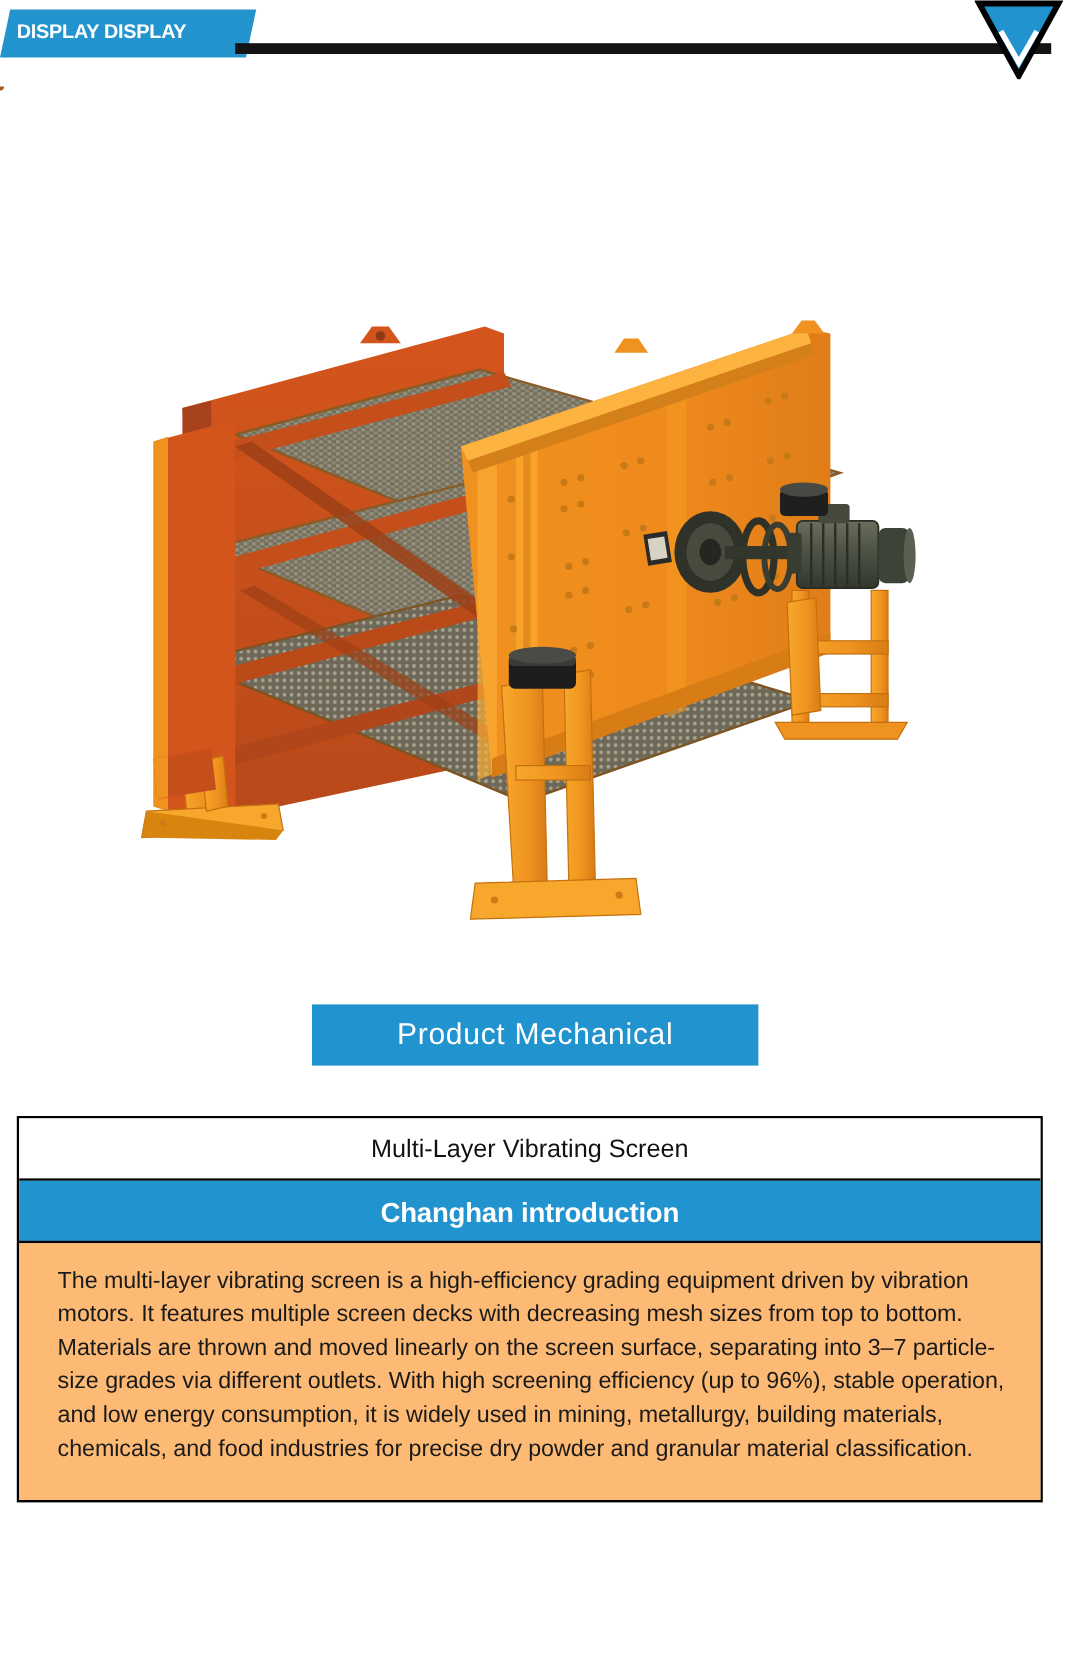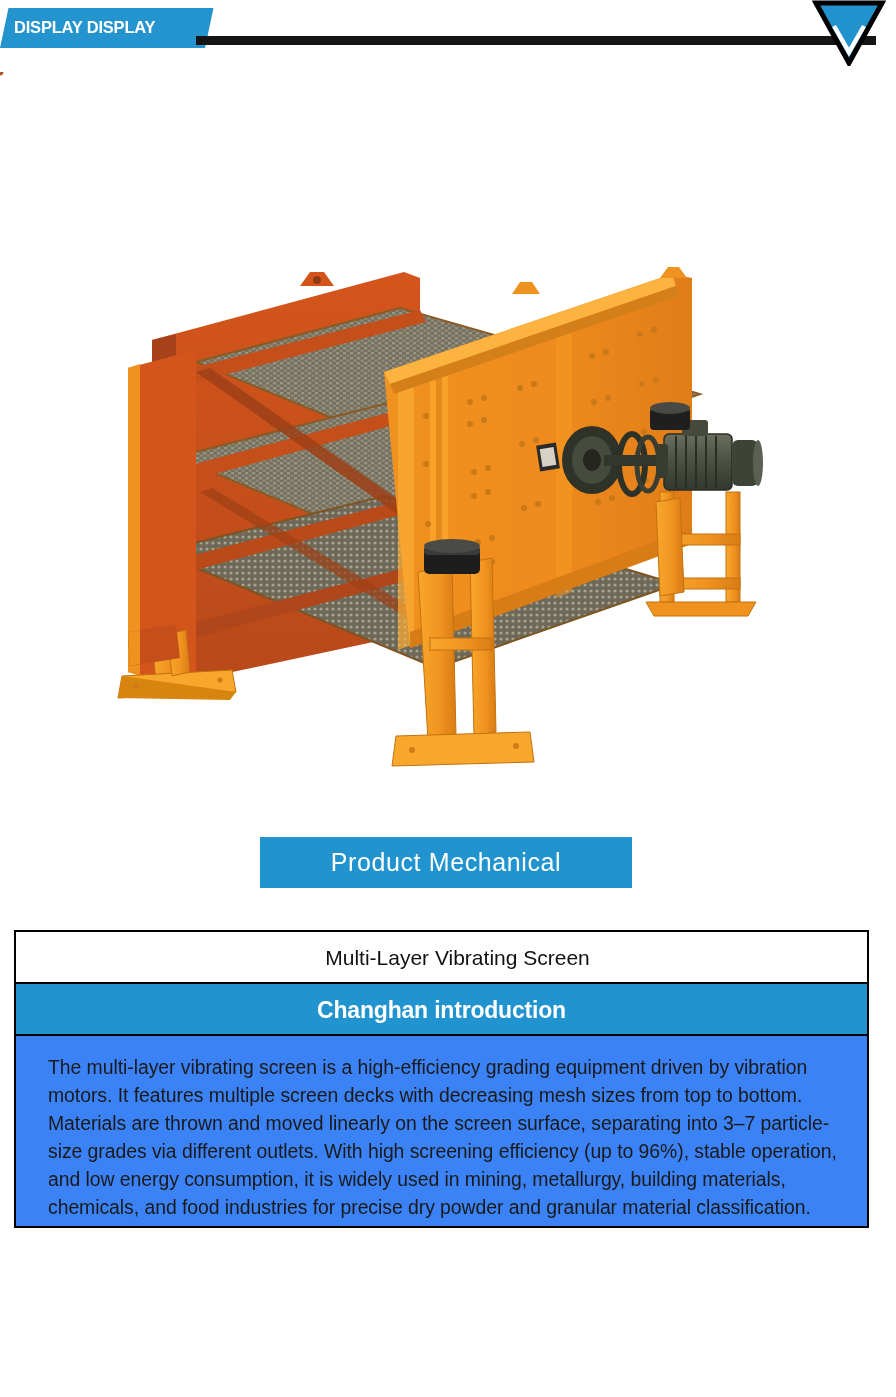--- a/index.html
+++ b/index.html
@@ -133,25 +133,24 @@
     height: 52px;
     border-bottom: 2px solid #000000;
   }
   .row-value-label {
     width: 100%;
     height: 100%;
     line-height: 52px;
     text-align: center;
     color: #111111;
     font-size: 21px;
-    margin-left: 16px;
   }
   .row-body {
-    background: #3b82f6;
-    padding: 17px 24px 4px 32px;
+    background: #fdba74;
+    padding: 17px 24px 28px 32px;
   }
   .row-body-text {
     color: #1a1a1a;
     font-size: 19.4px;
     line-height: 28.1px;
     text-align: left;
     letter-spacing: -0.05px;
   }
 </style>
 </head>

